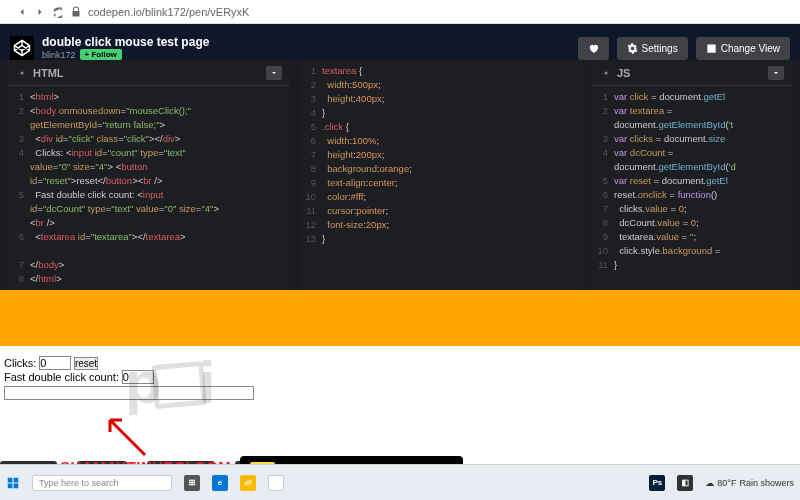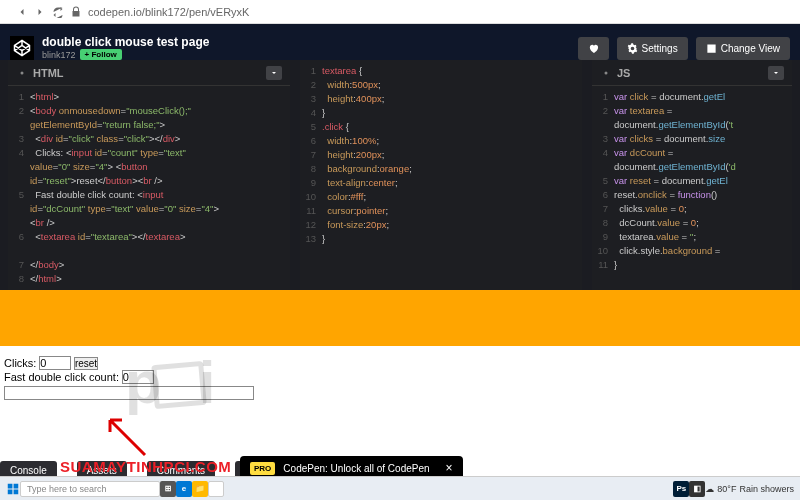--- a/index.html
+++ b/index.html
@@ -38,21 +38,21 @@
 .watermark{position:absolute;left:125px;top:348px;font-size:60px;font-weight:700;color:rgba(0,0,0,.12);font-family:Arial;letter-spacing:-3px;pointer-events:none}
 .watermark .d{display:inline-block;width:52px;height:44px;border:5px solid rgba(0,0,0,.12);border-radius:4px;transform:rotate(-5deg);margin:0 -6px;vertical-align:-4px}
 .wm2{position:absolute;left:60px;bottom:25px;font-size:15px;font-weight:800;color:#ec1f27;font-family:Arial;letter-spacing:0.5px}
 .arrow{position:absolute;left:100px;top:410px}
 .arrow svg{width:50px;height:50px}
 .btmtabs{position:absolute;bottom:20px;left:0;height:22px;display:flex;gap:20px;align-items:end}
 .btab{background:#2c2c31;color:#fff;font-size:10px;padding:4px 10px;border-radius:3px 3px 0 0}
 .promo{position:absolute;bottom:20px;left:240px;height:24px;background:#000;color:#fff;font-size:10px;display:flex;align-items:center;padding:0 10px;gap:8px;border-radius:4px}
 .promo .pro{background:#ffdd40;color:#000;font-weight:700;font-size:8px;padding:2px 4px;border-radius:2px}
 .promo .x{margin-left:8px;font-size:12px}
-.taskbar{position:absolute;bottom:0;left:0;right:0;height:24px;background:#e8edf3;border-top:1px solid #ccc;display:flex;align-items:center;padding:0 6px;font-size:9px;gap:0}
+.taskbar{position:absolute;bottom:0;left:0;right:0;height:36px;background:#e8edf3;border-top:1px solid #ccc;display:flex;align-items:center;padding:0 6px;font-size:9px;gap:12px}
 .taskbar .win{width:14px;height:14px}
 .taskbar .search{flex:0 0 140px;background:#fff;border:1px solid #ccc;padding:2px 6px;color:#888;border-radius:2px}
 .taskbar .sp{flex:1}
 .taskbar .ticon{width:16px;height:16px;border-radius:2px;display:flex;align-items:center;justify-content:center;font-size:8px;color:#fff;font-weight:700}
 .taskbar .weather{display:flex;align-items:center;gap:3px;color:#333}
 </style>
 </head>
 <body>
 
 <div class="addr">

